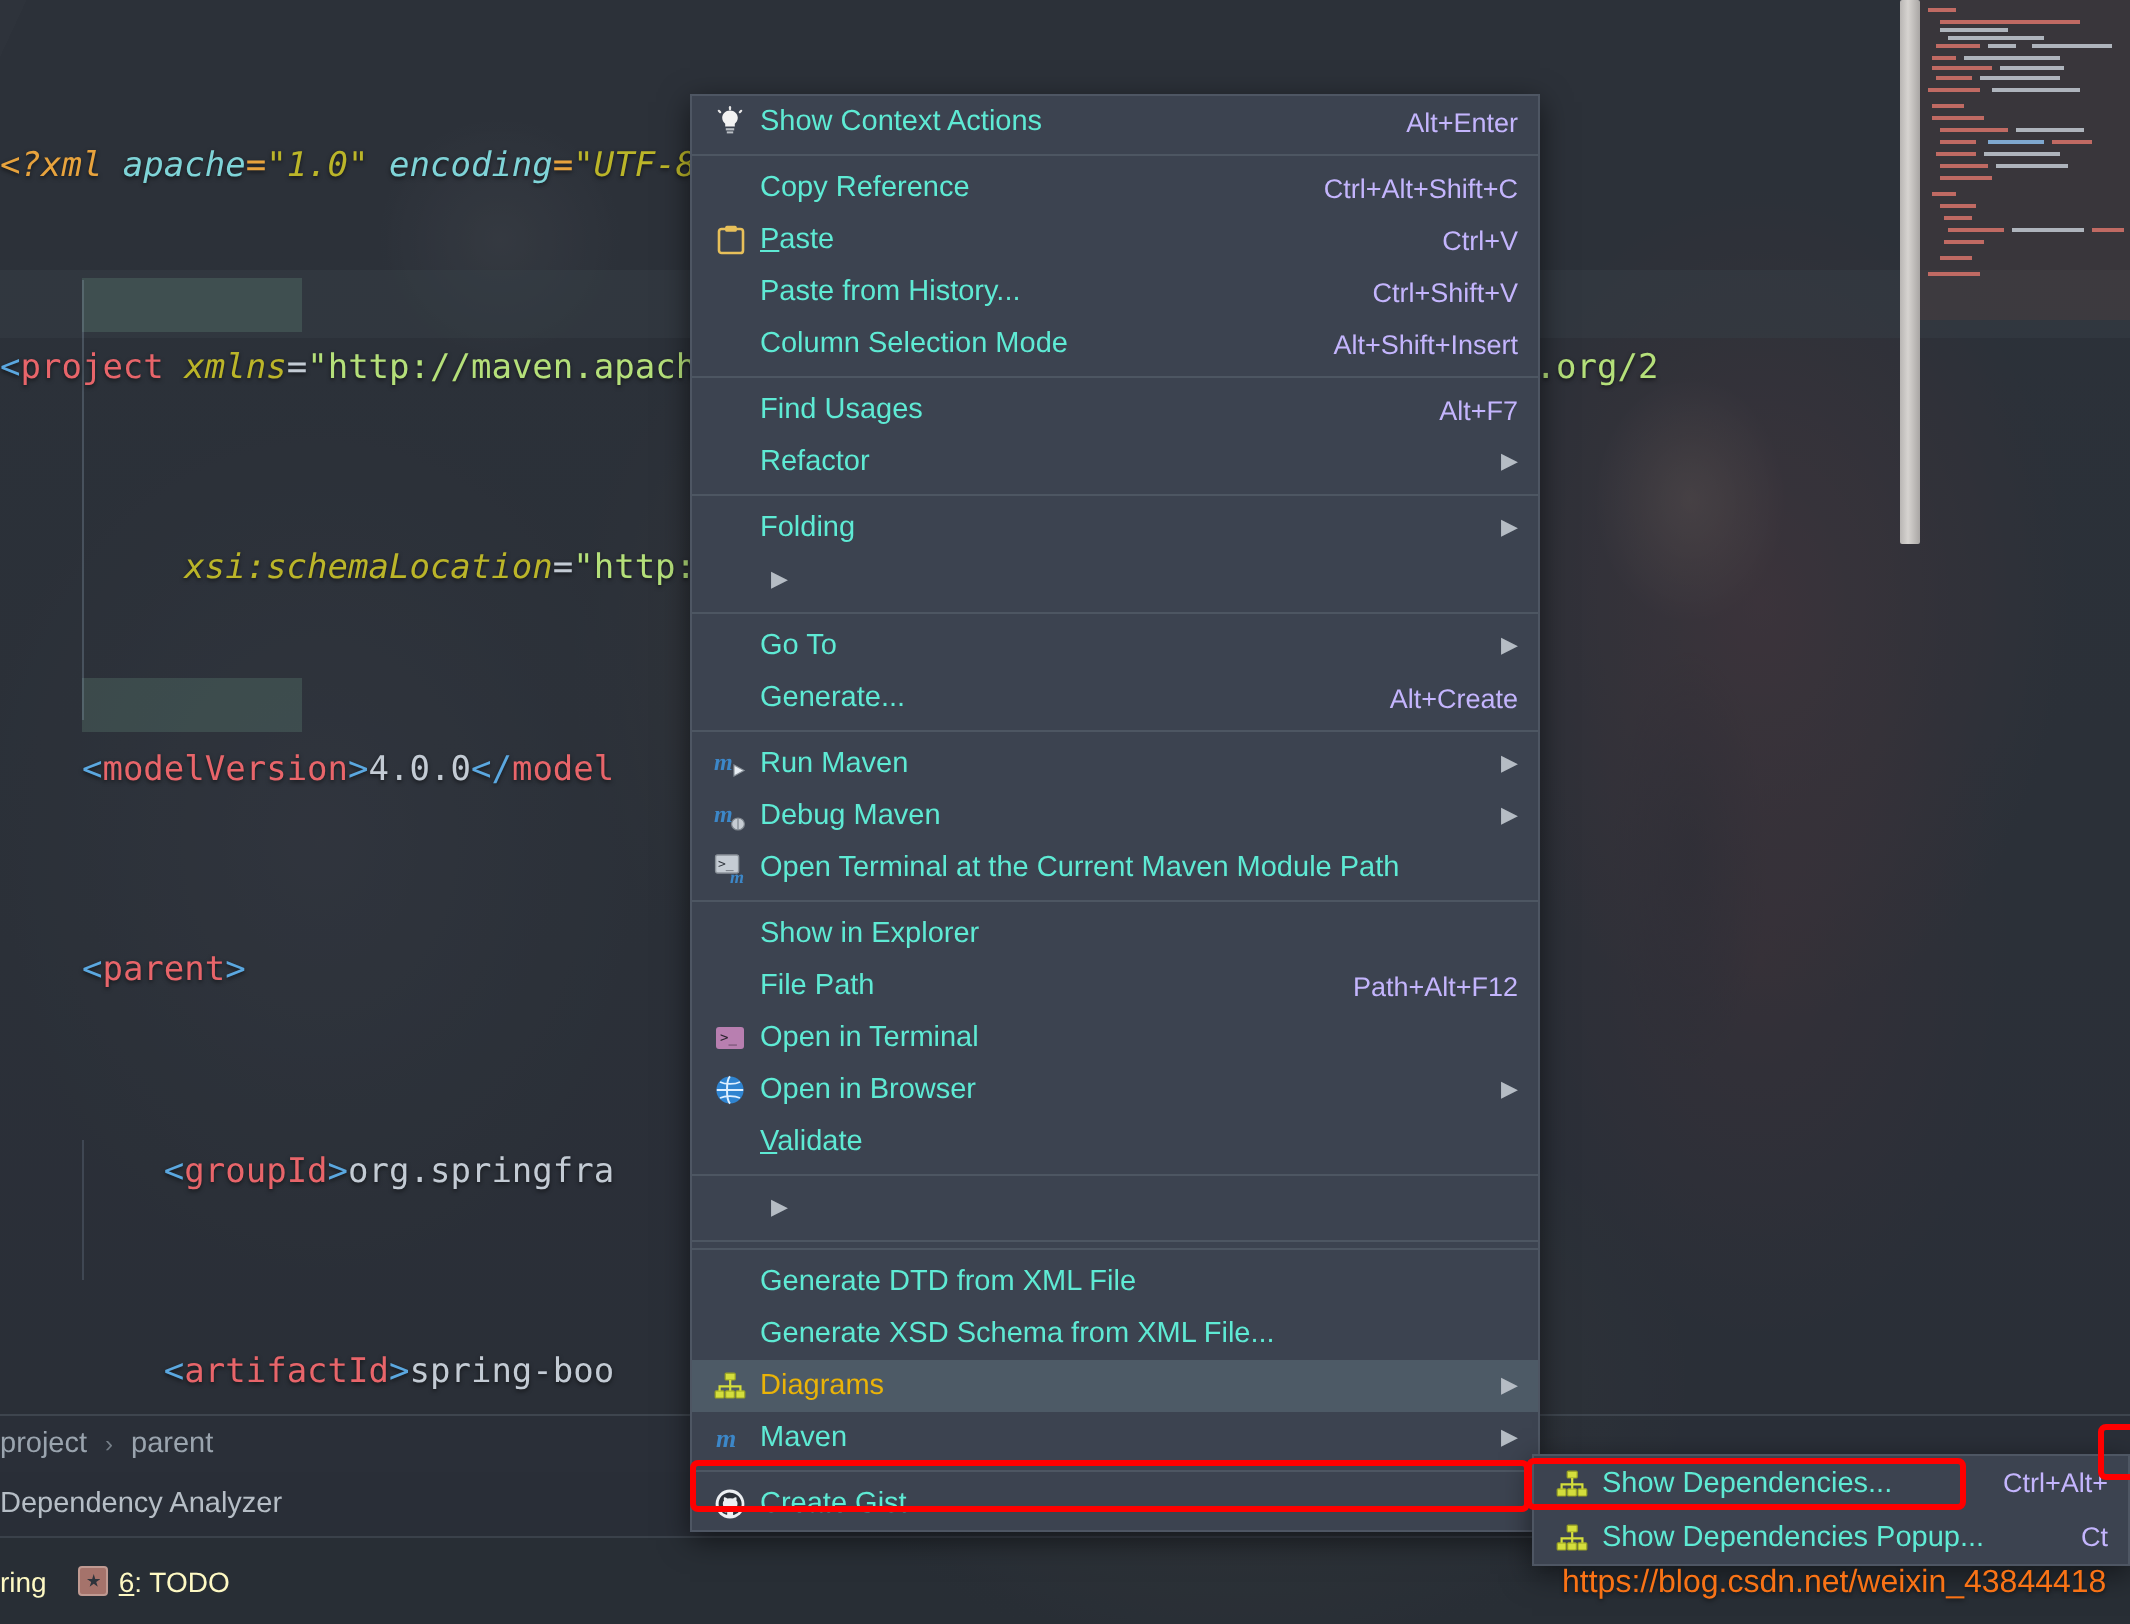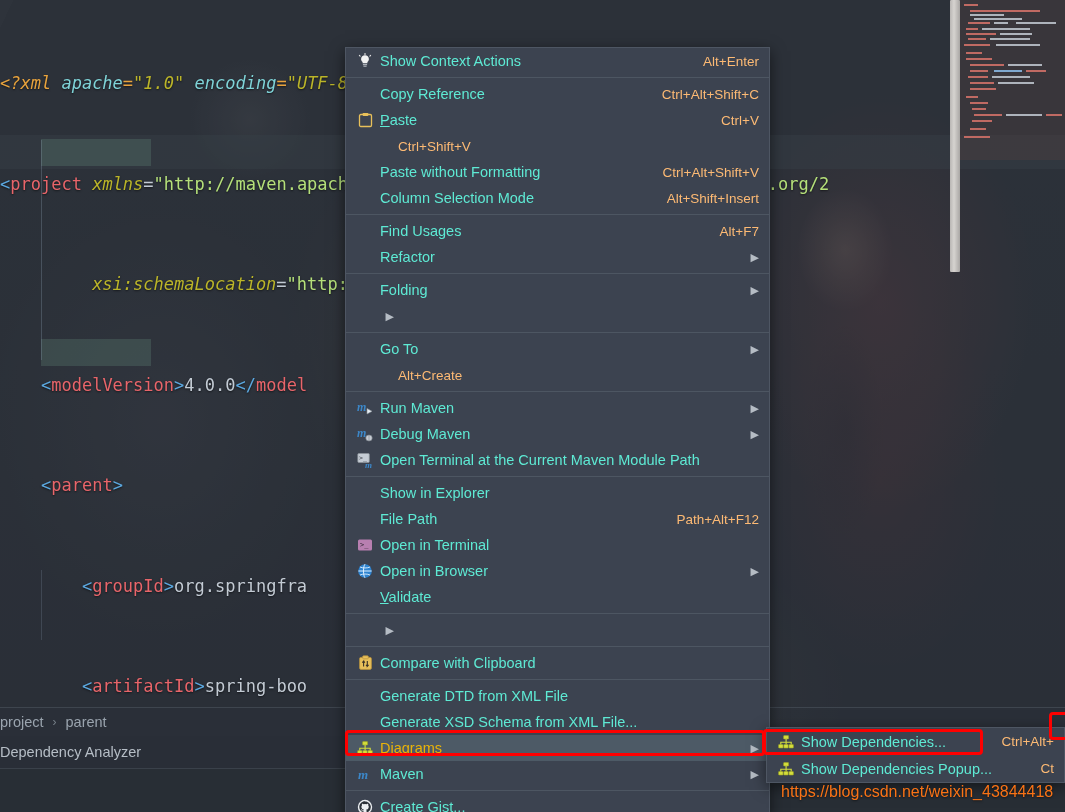--- a/index.html
+++ b/index.html
@@ -113,21 +113,21 @@
     cursor: default;
     white-space: nowrap;
   }
   .mi .ic {
     width: 22px; min-width: 22px; height: 18px;
     display: flex; align-items: center; justify-content: center;
     margin-right: 4px;
   }
   .mi .lbl { flex: 1 1 auto; color: #5eead4; }
   .mi .lbl u { text-decoration: underline; }
-  .mi .acc { color: #fdba74; font-size: 13.5px; margin-left: 18px; }
+  .mi .acc { color: #c4b5fd; font-size: 13.5px; margin-left: 18px; }
   .mi .arr {
     width: 14px; min-width: 14px; text-align: right;
     color: #b5bcc4; font-size: 11px; line-height: 1;
   }
   .mi.selected { background: #4d5a66; }
   .mi.selected .lbl { color: #eab308; }
   .sep { height: 1px; background: #4d5662; margin: 3px 0; }
 
   
   .redbox {
@@ -179,24 +179,23 @@
     display: flex; align-items: center;
     color: #b6bec6; font-size: 14.5px;
     background: rgba(42,48,56,.55);
     border-bottom: 1px solid #3a414a;
     z-index: 10;
   }
 
   .status-bar {
     position: absolute; left: 0; right: 0; top: 769px; height: 43px;
     display: flex; align-items: center;
-    color: #14b8a6; font-size: 14px;
+    color: #fef9c3; font-size: 14px;
     background: rgba(40,46,54,.6);
     z-index: 10;
-    flex-direction: column;
   }
   .status-bar .sb-item { display: flex; align-items: center; margin-right: 16px; }
   .status-bar .todo-icon {
     width: 15px; height: 15px; margin-right: 5px;
     background: #a5736b; border: 1px solid #c09a92; border-radius: 2px;
     position: relative;
   }
   .status-bar .todo-icon::after {
     content: "";
     position: absolute; left: 3px; top: 3px; width: 7px; height: 7px;
@@ -319,26 +318,22 @@
         <svg width="15" height="16" viewBox="0 0 15 16">
           <rect x="1.5" y="2.5" width="12" height="12" rx="1.3" fill="none" stroke="#e8c05a" stroke-width="1.3"></rect>
           <rect x="4.6" y="0.9" width="5.8" height="3" rx="0.8" fill="#e8c05a"></rect>
         </svg>
       </span>
       <span class="lbl"><u>P</u><span>aste</span></span>
       <span class="acc">Ctrl+V</span>
     </div>
     <div class="mi">
       <span class="ic"></span>
+      <span class="lbl">Paste from History...</span>
       <span class="acc">Ctrl+Shift+V</span>
-    </div>
-    <div class="mi">
-      <span class="ic"></span>
-      <span class="lbl">Paste without Formatting</span>
-      <span class="acc">Ctrl+Alt+Shift+V</span>
     </div>
     <div class="mi">
       <span class="ic"></span>
       <span class="lbl">Column Selection Mode</span>
       <span class="acc">Alt+Shift+Insert</span>
     </div>
 
     <div class="sep"></div>
 
     <div class="mi">
@@ -366,20 +361,21 @@
 
     <div class="sep"></div>
 
     <div class="mi">
       <span class="ic"></span>
       <span class="lbl">Go To</span>
       <span class="arr">▶</span>
     </div>
     <div class="mi">
       <span class="ic"></span>
+      <span class="lbl">Generate...</span>
       <span class="acc">Alt+Create</span>
     </div>
 
     <div class="sep"></div>
 
     <div class="mi">
       <span class="ic">
         <svg width="17" height="16" viewBox="0 0 17 16">
           <text x="0" y="11" font-family="Liberation Serif, serif" font-size="12" font-style="italic" font-weight="bold" fill="#3c87c8">m</text>
           <path d="M10 8.5 L15 11.3 L10 14z" fill="#e8eef4" stroke="#8b949c" stroke-width=".6"></path>
@@ -450,31 +446,20 @@
 
     <div class="sep"></div>
 
     <div class="mi">
       <span class="ic"></span>
       <span class="arr">▶</span>
     </div>
 
     <div class="sep"></div>
 
-    <div class="mi">
-      <span class="ic">
-        <svg width="15" height="16" viewBox="0 0 15 16">
-          <rect x="1.6" y="2.4" width="11.8" height="12" rx="1.3" fill="#e8c05a" stroke="#b8923e" stroke-width=".8"></rect>
-          <rect x="4.7" y="0.8" width="5.6" height="3" rx="0.8" fill="#e8c05a" stroke="#b8923e" stroke-width=".7"></rect>
-          <path d="M5.6 11.5 V6.2 L4.3 7.6 M5.6 6.2 L6.9 7.6" fill="none" stroke="#3a3228" stroke-width="1.1"></path>
-          <path d="M9.3 6.0 V11.3 L10.6 9.9 M9.3 11.3 L8 9.9" fill="none" stroke="#3a3228" stroke-width="1.1"></path>
-        </svg>
-      </span>
-      <span class="lbl">Compare with Clipboard</span>
-    </div>
 
     <div class="sep"></div>
 
     <div class="mi">
       <span class="ic"></span>
       <span class="lbl">Generate DTD from XML File</span>
     </div>
     <div class="mi">
       <span class="ic"></span>
       <span class="lbl">Generate XSD Schema from XML File...</span>

